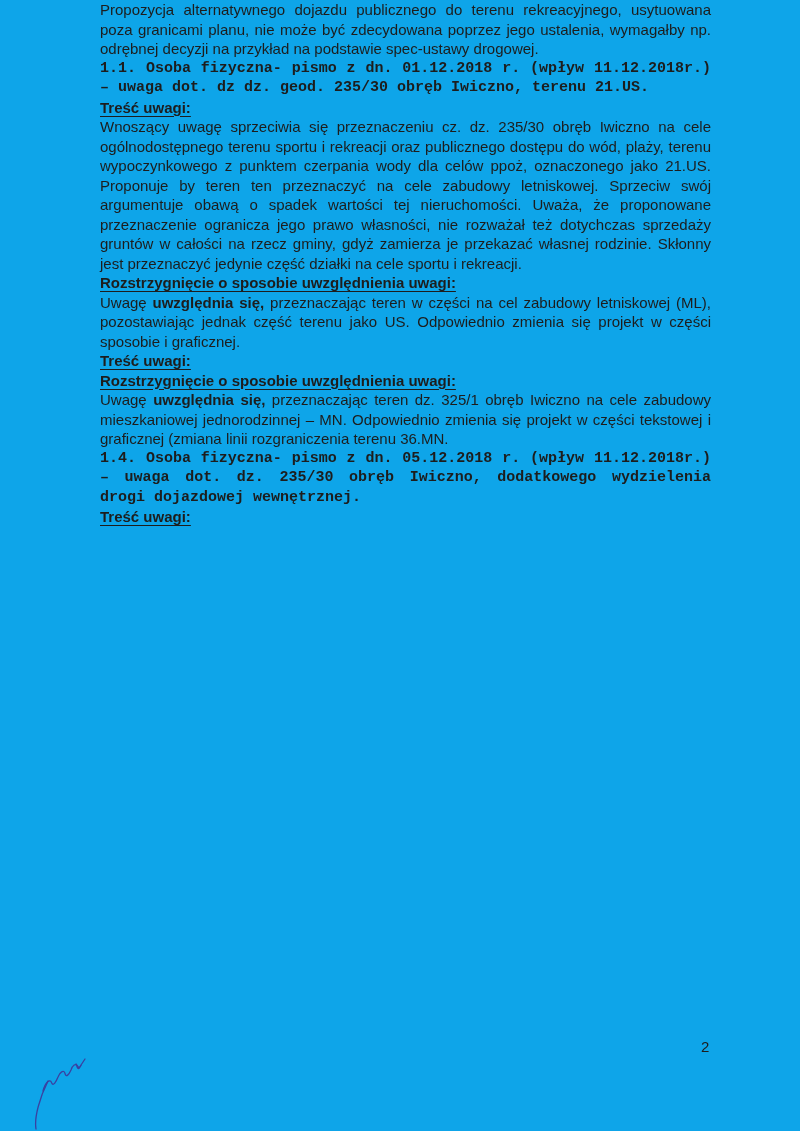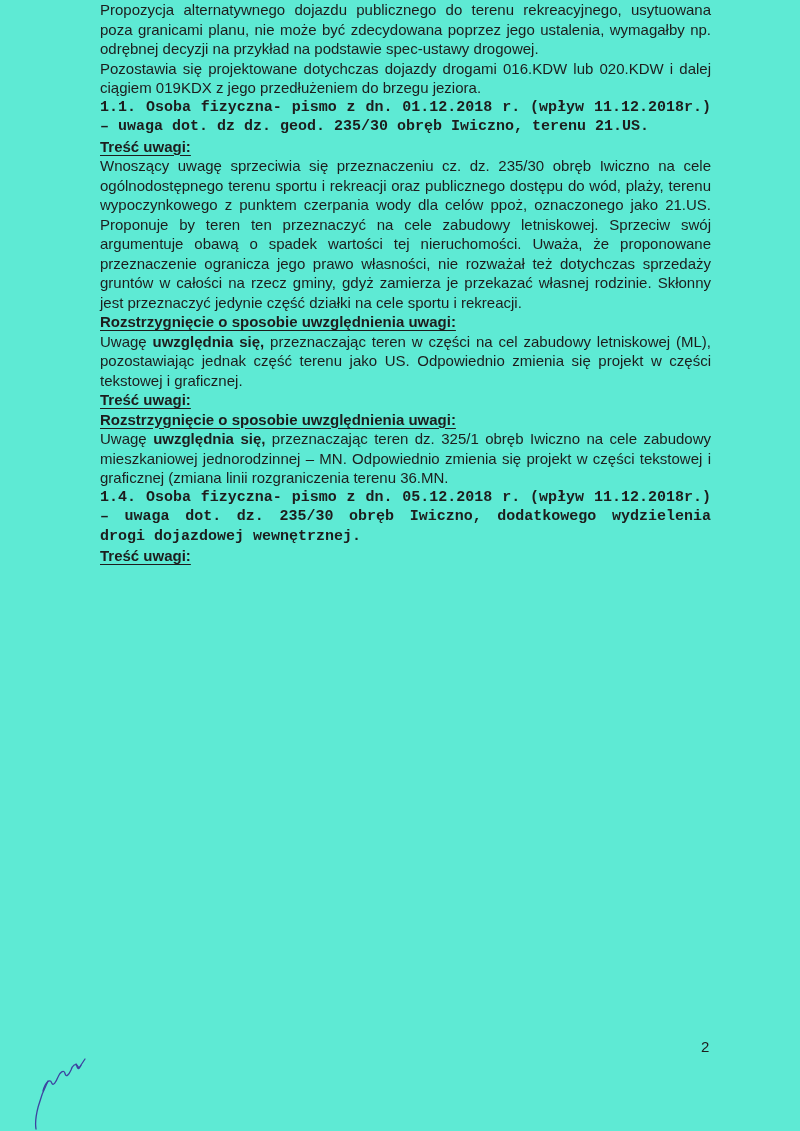--- a/index.html
+++ b/index.html
@@ -1,20 +1,20 @@
 <!DOCTYPE html>
 <html><head>
 <meta charset="utf-8">
 <style>
   html, body { margin:0; padding:0; }
   .page {
     position: relative;
     width: 800px;
     height: 1131px;
-    background: #5eead4;
+    background: #0ea5e9;
     overflow: hidden;
     font-family: "Liberation Sans", sans-serif;
   }
   .content {
     position: absolute;
     left: 100px;
     top: 0;
     width: 611px;
     color: #1d1d1d;
     font-size: 15px;
@@ -49,28 +49,27 @@
     top: 1045px;
   }
 </style>
 </head>
 <body>
 
 <div class="page">
   <div class="content">
 
     <p class="mt-intro">Propozycja alternatywnego dojazdu publicznego do terenu rekreacyjnego, usytuowana poza granicami planu, nie może być zdecydowana poprzez jego ustalenia, wymagałby np. odrębnej decyzji na przykład na podstawie spec-ustawy drogowej.</p>
-    <p class="mt-17">Pozostawia się projektowane dotychczas dojazdy drogami 016.KDW lub 020.KDW i dalej ciągiem 019KDX z jego przedłużeniem do brzegu jeziora.</p>
 
     <div>
       <p class="heading mt-44">1.1. Osoba fizyczna- pismo z dn. 01.12.2018 r. (wpływ 11.12.2018r.) – uwaga dot.  dz dz. geod. 235/30 obręb Iwiczno, terenu 21.US.</p>
       <p class="label mt-13">Treść uwagi:</p>
       <p>Wnoszący uwagę sprzeciwia się przeznaczeniu cz. dz. 235/30 obręb Iwiczno na cele ogólnodostępnego terenu sportu i rekreacji oraz publicznego dostępu do wód, plaży, terenu wypoczynkowego z punktem czerpania wody dla celów ppoż, oznaczonego jako 21.US. Proponuje by teren ten przeznaczyć na cele zabudowy letniskowej. Sprzeciw swój argumentuje obawą o spadek wartości tej nieruchomości. Uważa, że proponowane przeznaczenie ogranicza jego prawo własności, nie rozważał też dotychczas sprzedaży gruntów w całości na rzecz gminy, gdyż zamierza je przekazać własnej rodzinie. Skłonny jest przeznaczyć jedynie część działki na cele sportu i rekreacji.</p>
       <p class="label mt-17">Rozstrzygnięcie o sposobie uwzględnienia uwagi:</p>
-      <p><span>Uwagę </span><span class="bold-inline">uwzględnia się,</span><span> przeznaczając teren w części na cel zabudowy letniskowej (ML), pozostawiając jednak część terenu jako US. Odpowiednio zmienia się projekt w części tekstowej i graficznej.</span></p>
+      <p><span>Uwagę </span><span class="bold-inline">uwzględnia się,</span><span> przeznaczając teren w części na cel zabudowy letniskowej (ML), pozostawiając jednak część terenu jako US. Odpowiednio zmienia się projekt w części sposobie i graficznej.</span></p>
     </div>
 
     <div>
       <p class="label mt-17">Treść uwagi:</p>
       <p class="label mt-12">Rozstrzygnięcie o sposobie uwzględnienia uwagi:</p>
       <p><span>Uwagę </span><span class="bold-inline">uwzględnia się,</span><span> przeznaczając teren dz. 325/1 obręb Iwiczno na cele zabudowy mieszkaniowej jednorodzinnej – MN. Odpowiednio zmienia się projekt w części tekstowej i graficznej (zmiana linii rozgraniczenia terenu 36.MN.</span></p>
     </div>
 
     <div>
       <p class="heading mt-42">1.4. Osoba fizyczna- pismo z dn. 05.12.2018 r. (wpływ 11.12.2018r.) – uwaga dot.  dz. 235/30 obręb Iwiczno, dodatkowego wydzielenia drogi dojazdowej wewnętrznej.</p>

